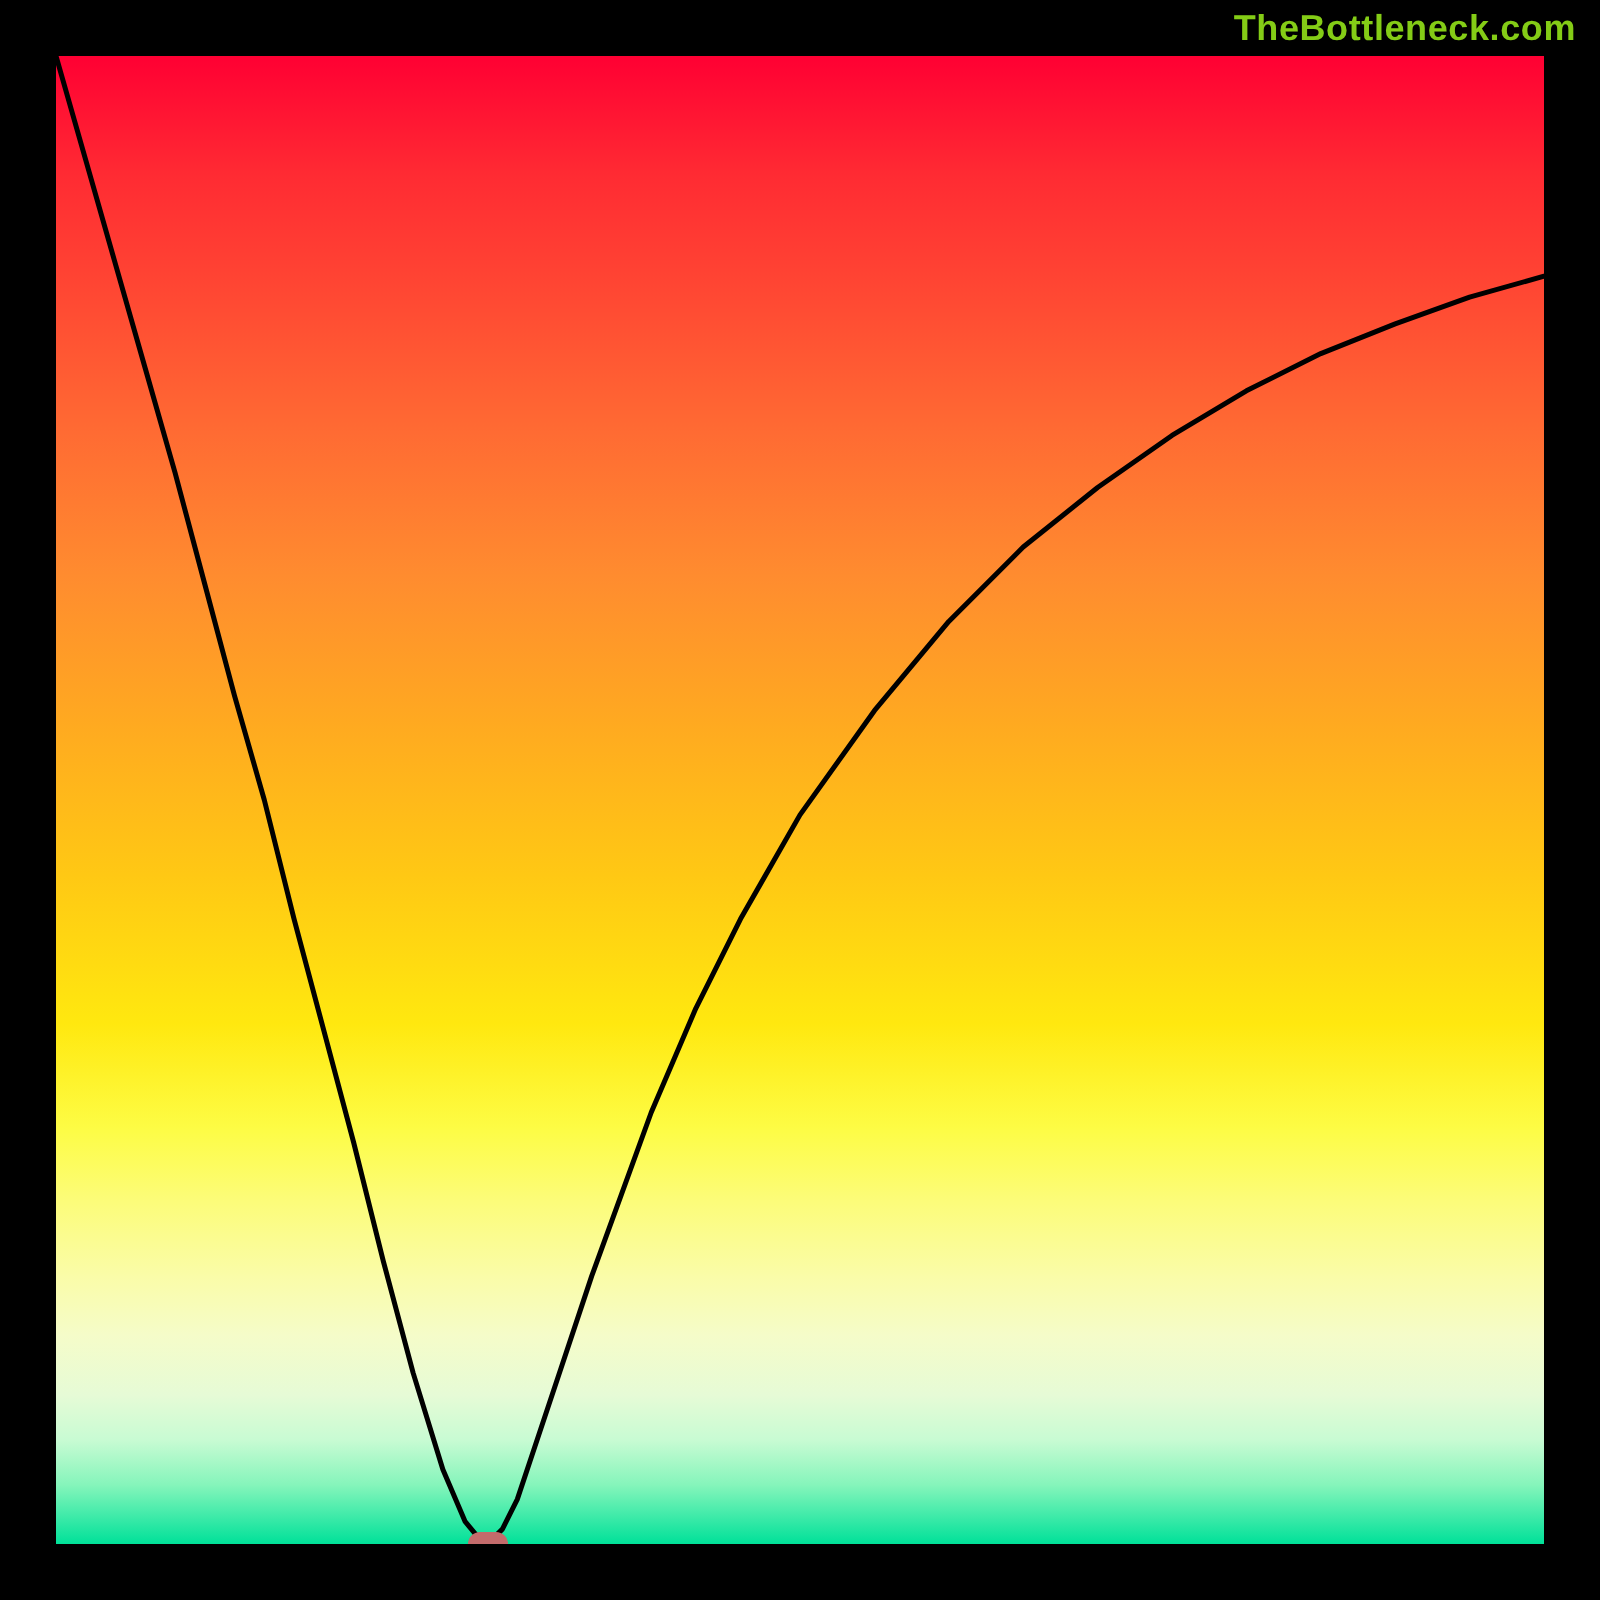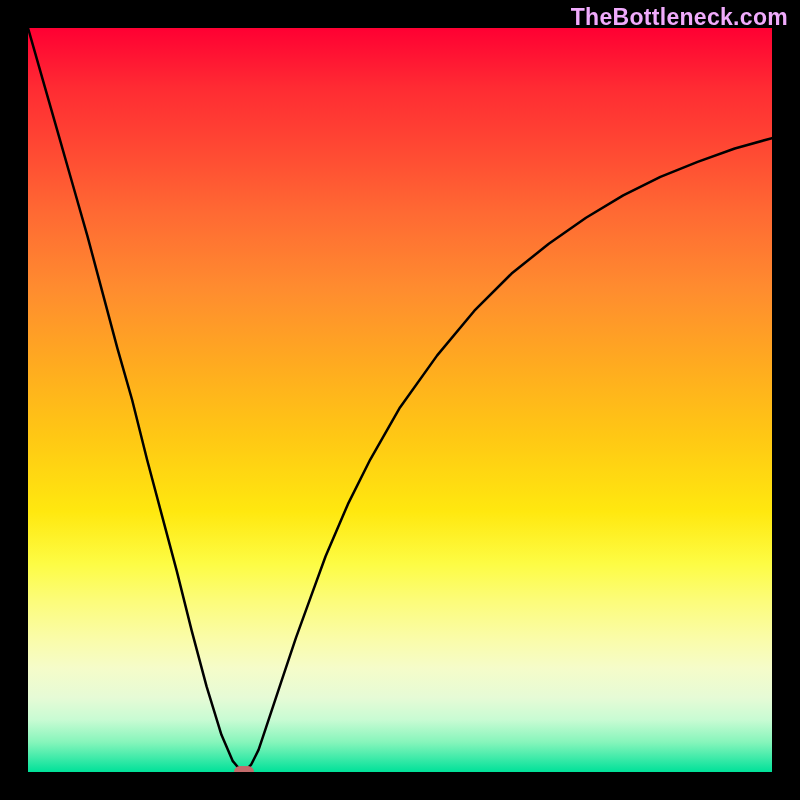--- a/index.html
+++ b/index.html
@@ -11,22 +11,22 @@
     width: 800px;
     height: 800px;
     background: #000;
     position: relative;
     font-family: Arial, Helvetica, sans-serif;
   }
   .watermark {
     position: absolute;
     top: 4px;
     right: 12px;
-    color: #f0abfc;
-    font-size: 23px;
+    color: #84cc16;
+    font-size: 18px;
     font-weight: 600;
     letter-spacing: 0.3px;
     z-index: 10;
   }
   .plot-area {
     position: absolute;
     left: 28px;
     top: 28px;
     width: 744px;
     height: 744px;

